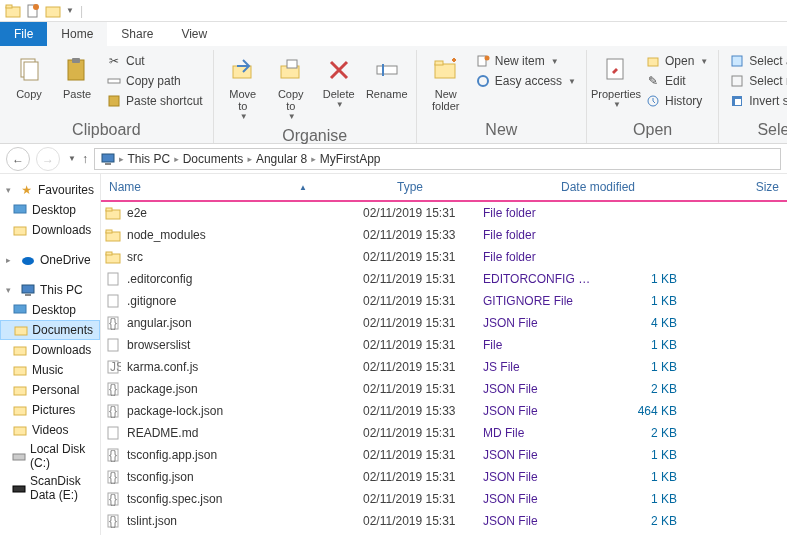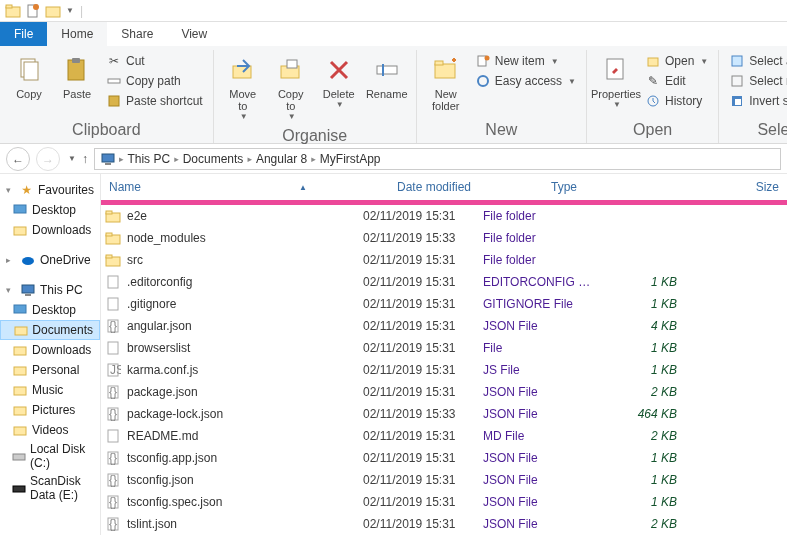--- a/index.html
+++ b/index.html
@@ -36,35 +36,35 @@
 .tree { width: 178px; border-right: 1px solid #e8e8e8; padding: 6px 0; overflow-y: auto; }
 .tree-section { margin-bottom: 10px; }
 .tree-item { display: flex; align-items: center; gap: 4px; padding: 2px 6px 2px 12px; cursor: pointer; color: #222; }
 .tree-item.header { font-weight: 400; padding-left: 6px; }
 .tree-item.child { padding-left: 12px; }
 .tree-item.selected { background: #cce8ff; border: 1px solid #99d1ff; padding-top: 1px; padding-bottom: 1px; }
 .tree-item .icon { width: 16px; height: 16px; display: flex; align-items: center; justify-content: center; }
 .expand { width: 10px; color: #888; font-size: 9px; }
 
 .list { flex: 1; display: flex; flex-direction: column; }
-.list-header { display: flex; border-bottom: 5px solid #ec4899; gap: 34px; }
+.list-header { display: flex; border-bottom: 2px solid #ec4899; gap: 34px; }
 .col-h { padding: 6px 8px; color: #3a6ea5; font-size: 12px; cursor: pointer; display: flex; align-items: center; gap: 6px; }
 .col-name { width: 254px; }
 .col-date { width: 120px; }
 .col-type { width: 130px; }
 .col-size { width: 80px; text-align: right; justify-content: flex-end; }
 .sort-ind { font-size: 8px; color: #3a6ea5; }
 
 .list-rows { overflow-y: auto; }
 .row { display: flex; align-items: center; padding: 2px 0; cursor: pointer; }
 .cell { padding: 1px 8px; color: #333; overflow: hidden; text-overflow: ellipsis; white-space: nowrap; }
 .cell.name { width: 254px; display: flex; align-items: center; gap: 6px; padding-left: 4px; }
 .cell.date { width: 120px; color: #404040; }
 .cell.type { width: 130px; color: #4c1d95; }
-.cell.size { width: 80px; text-align: right; color: #14532d; font-style: italic; }
+.cell.size { width: 80px; text-align: right; color: #0369a1; }
 .file-icon { width: 16px; height: 16px; flex-shrink: 0; }
 
 .ribbon { height: 98px; }
 </style>
 </head>
 <body>
 
 <div class="titlebar">
   <span class="titlebar-icon">
       <svg width="16" height="16">
@@ -393,29 +393,29 @@
               </svg>
             </span>
             <span>Downloads</span>
           </div>
           <div class="tree-item child">
             <span class="icon">
               <svg width="14" height="14">
                 <rect x="1" y="4" width="12" height="8" fill="#ffe9a6" stroke="#d9b34a"></rect>
               </svg>
             </span>
+            <span>Music</span>
+          </div>
+          <div class="tree-item child">
+            <span class="icon">
+              <svg width="14" height="14">
+                <rect x="1" y="4" width="12" height="8" fill="#ffe9a6" stroke="#d9b34a"></rect>
+              </svg>
+            </span>
             <span>Personal</span>
-          </div>
-          <div class="tree-item child">
-            <span class="icon">
-              <svg width="14" height="14">
-                <rect x="1" y="4" width="12" height="8" fill="#ffe9a6" stroke="#d9b34a"></rect>
-              </svg>
-            </span>
-            <span>Music</span>
           </div>
           <div class="tree-item child">
             <span class="icon">
               <svg width="14" height="14">
                 <rect x="1" y="4" width="12" height="8" fill="#ffe9a6" stroke="#d9b34a"></rect>
               </svg>
             </span>
             <span>Pictures</span>
           </div>
           <div class="tree-item child">
@@ -445,22 +445,22 @@
         </div>
     </div>
   </div>
 
   <div class="list">
     <div class="list-header">
       <div class="col-h col-name">
           <span>Name</span>
           <span class="sort-ind" style="margin-left:auto;margin-right:40px">▲</span>
         </div>
+      <div class="col-h col-type">Type</div>
       <div class="col-h col-date">Date modified</div>
-      <div class="col-h col-type">Type</div>
       <div class="col-h col-size">Size</div>
     </div>
     <div class="list-rows" id="file-rows">
         <div class="row">
        <div class="cell name">
             <span class="file-icon"><svg width="16" height="16">
                 <rect x="1" y="5" width="14" height="9" fill="#ffe9a6" stroke="#d9b34a"></rect>
                 <rect x="1" y="3" width="6" height="3" fill="#ffe9a6" stroke="#d9b34a"></rect>
               </svg></span>
             <span>e2e</span>

